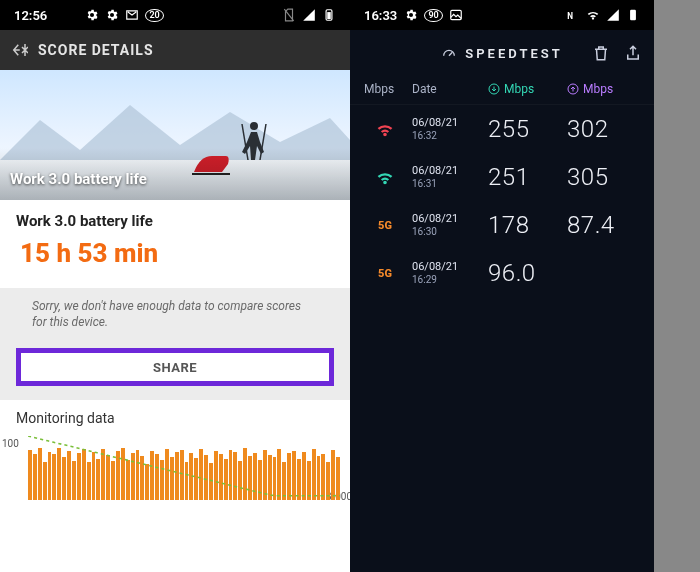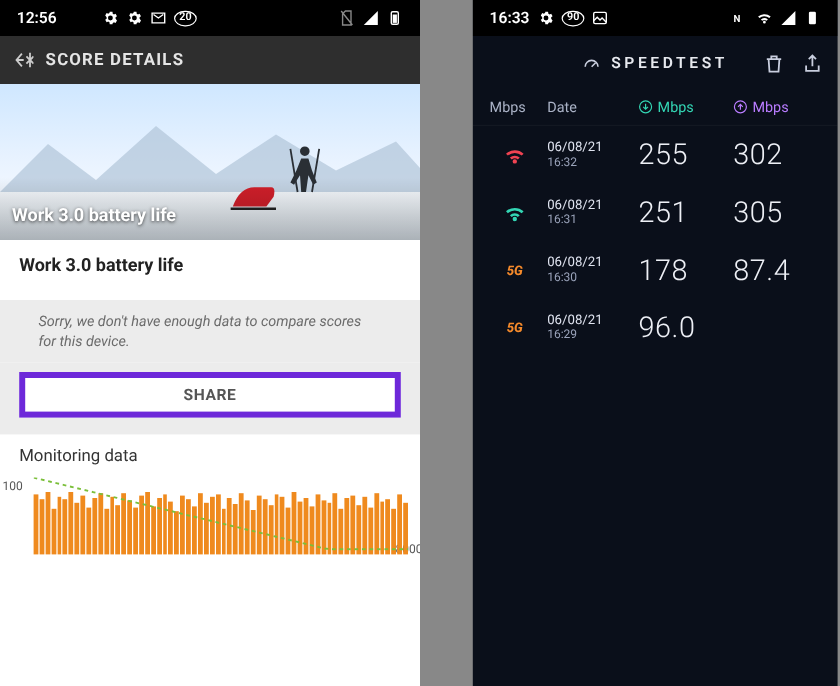--- a/index.html
+++ b/index.html
@@ -1,20 +1,20 @@
 <!DOCTYPE html>
 <html><head>
   <meta charset="utf-8">
   <style>
     * { box-sizing: border-box; margin: 0; padding: 0; }
     html, body { width: 700px; height: 572px; overflow: hidden; font-family: -apple-system, BlinkMacSystemFont, "Segoe UI", Roboto, Arial, sans-serif; }
     .stage { width: 700px; height: 572px; display: flex; background: #888; }
     .phone { height: 572px; position: relative; overflow: hidden; }
     .phone-left { width: 350px; background: #fff; }
-    .phone-right { width: 304px; background: #0a0f1a; color: #e7e9ef; margin-left: 44px; }
+    .phone-right { width: 304px; background: #0a0f1a; color: #e7e9ef; }
 
     
     .statusbar-l { height: 30px; background: #000; color: #fff; display: flex; align-items: center; justify-content: space-between; padding: 0 14px; font-size: 13px; font-weight: 600;}
     .sb-icons { display: flex; gap: 6px; align-items: center; }
     .sb-icon { width: 14px; height: 14px; display: inline-flex; align-items: center; justify-content: center; }
     .sb-icon svg { width: 14px; height: 14px; fill: #fff; }
     .sb-sup { font-size: 9px; border: 1px solid #fff; border-radius: 50%; padding: 0 3px; line-height: 11px;}
 
     .score-titlebar { height: 40px; background: #2e2e2e; color: #e5e5e5; display: flex; align-items: center; gap: 10px; padding: 0 10px; font-weight: 700; letter-spacing: 1px; font-size: 14px;}
     .score-titlebar .back { width: 18px; height: 18px; }
@@ -46,21 +46,21 @@
     .speed-title { color:#e7e9ef; letter-spacing:3px; font-weight:600; font-size:13px;}
     .head-actions { position:absolute; right:12px; display:flex; gap:14px;}
     .head-icon { width:18px; height:18px; }
     .gauge-icon { width:16px; height:16px; }
     .cols-head { display:flex; align-items:center; padding: 6px 14px 8px; font-size:12px; color:#aab2c6; gap: 6px; border-bottom: 1px solid rgba(255,255,255,0.04);}
     .cols-head .col-type { width:42px;}
     .cols-head .col-date { width:70px;}
     .cols-head .col-down { flex:1; display:flex; align-items:center; gap:4px; color:#33d6b4;}
     .cols-head .col-up { flex:1; display:flex; align-items:center; gap:4px; color:#b97cff;}
     .row { display:flex; align-items:center; padding: 10px 14px; gap:6px;}
-    .row .cell-type { width:42px; display:flex; justify-content:center;font-style:italic;}
+    .row .cell-type { width:42px; display:flex; justify-content:center;}
     .type-chip { width:26px; height:26px; border-radius:50%; display:flex; align-items:center; justify-content:center; font-size:10px; font-weight:700;}
     .fiveg-chip { color:#f68a2b; font-weight:800; font-size:11px;}
     .row .cell-date { width:70px; font-size:11px; line-height:1.2; color:#dfe3ef; }
     .row .cell-date .time { color:#9aa3ba; font-size:10px;}
     .row .cell-down { flex:1; font-size:24px; font-weight:300; color:#eef0f6; letter-spacing:0.5px;}
     .row .cell-up { flex:1; font-size:24px; font-weight:300; color:#eef0f6; letter-spacing:0.5px;}
     svg { display:block; }
   </style>
 </head>
 <body>
@@ -130,20 +130,21 @@
       <svg class="sled" viewBox="0 0 38 26">
           <path d="M2 22 Q8 6 20 6 L34 6 Q38 6 36 14 L30 22z" fill="#d11f2a"></path>
           <path d="M0 24 L38 24" stroke="#222" stroke-width="2"></path>
         </svg>
       <div class="hero-shade"></div>
       <div class="hero-label">Work 3.0 battery life</div>
     </div>
 
     <div class="section-pad">
       <div class="work-title">Work 3.0 battery life</div>
+      <div class="big-time">15 h 53 min</div>
     </div>
 
     <div class="note-bar">Sorry, we don't have enough data to compare scores for this device.</div>
 
     <div class="share-wrap">
       <div class="share-btn">SHARE</div>
     </div>
 
     <div class="mon-head">Monitoring data</div>
     <div class="chart-area">

